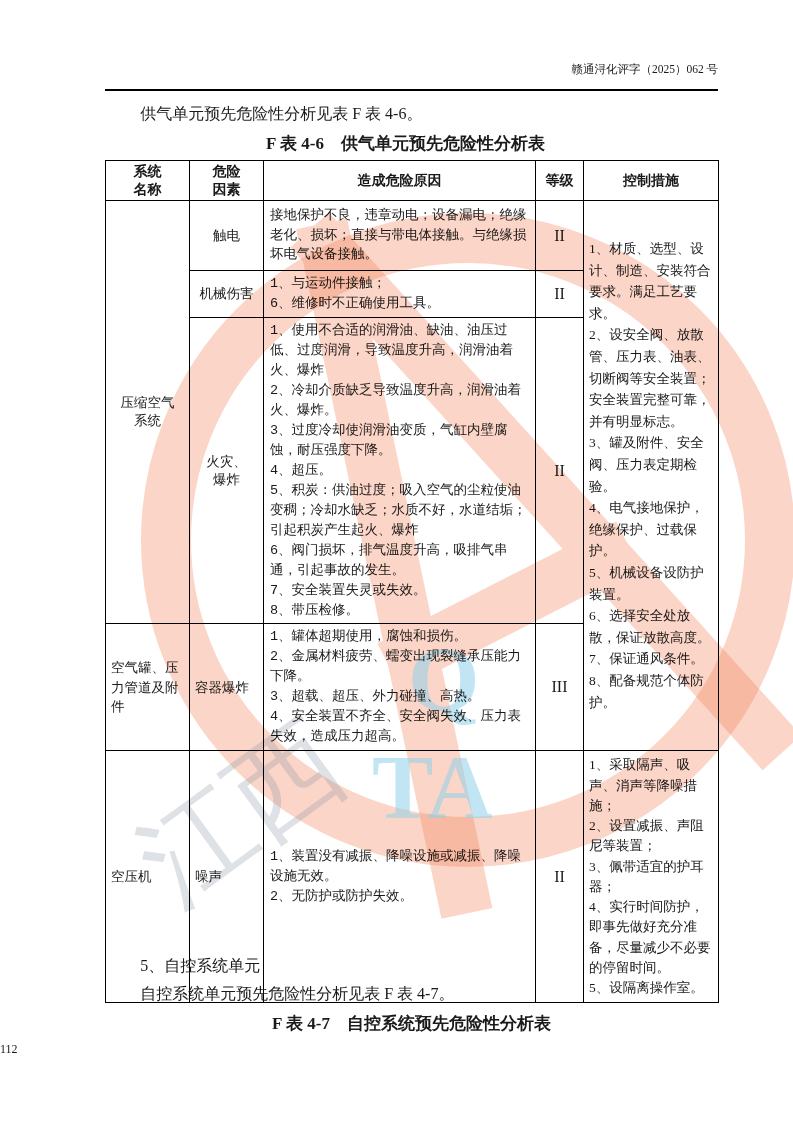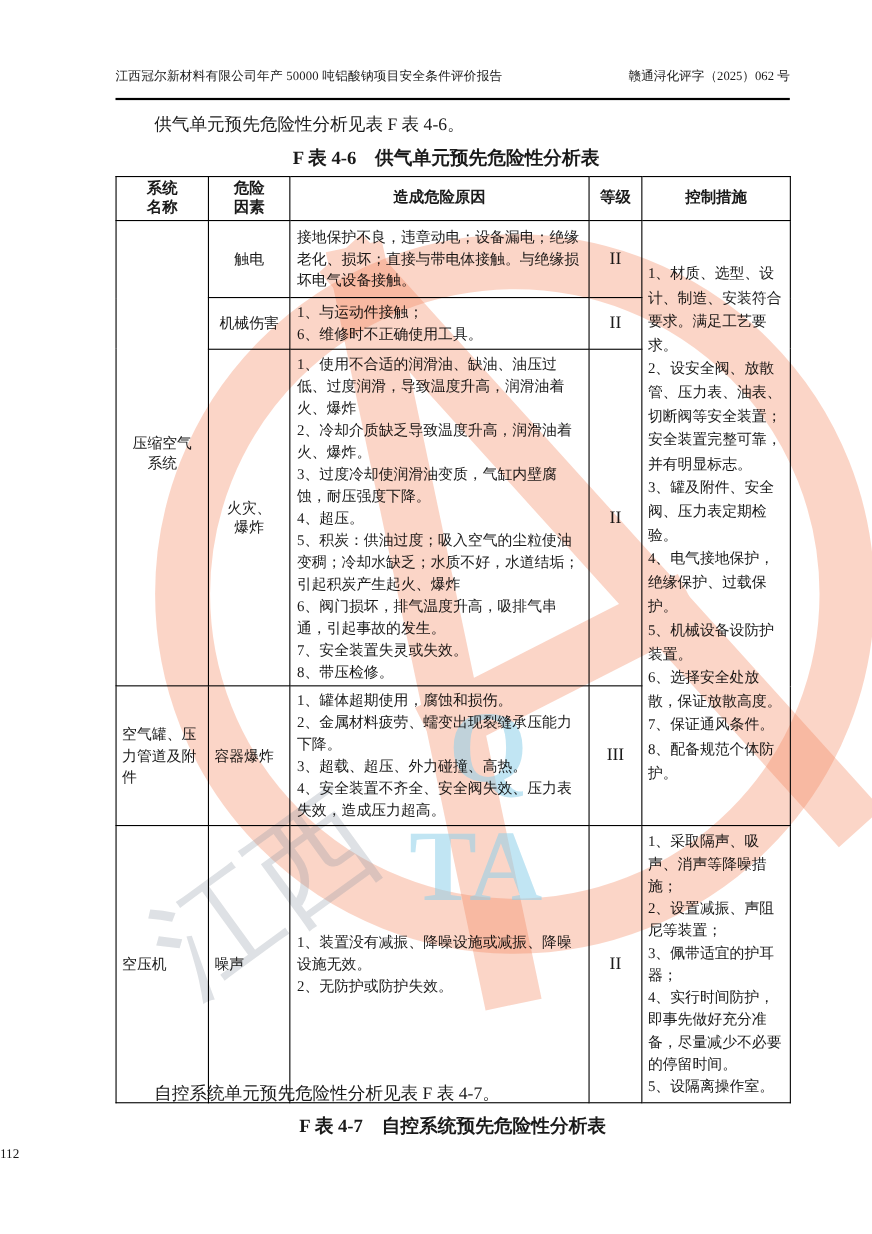--- a/index.html
+++ b/index.html
@@ -23,21 +23,21 @@
   table.pha{
     position:absolute;left:105px;top:160px;
     width:613px;border-collapse:collapse;table-layout:fixed;
     font-size:13.5px;
     padding-left:40px;
   }
   table.pha td,table.pha th{border:1.5px solid #000;padding:2px 5px;vertical-align:middle;}
   table.pha th{font-weight:bold;text-align:center;white-space:pre-line;line-height:1.25;font-size:14px;}
   .c-center{text-align:center;white-space:pre-line;}
   .c-left{text-align:left;white-space:pre-line;line-height:1.45;}
-  .cause{text-align:left;white-space:pre-line;line-height:1.48;padding:3px 6px !important;}
+  .cause{text-align:left;white-space:pre-line;line-height:1.48;padding:3px 6px !important;font-family:Liberation Mono, monospace;}
   .grade{text-align:center;font-size:16px;}
   .measures{text-align:left;white-space:pre-line;line-height:1.6;padding:4px 5px !important;vertical-align:middle;}
   .measures.m2{vertical-align:top;line-height:1.5;}
   tr.h-head{height:38px;}
   tr.h-r1{height:70px;}
   tr.h-r2{height:38px;}
   tr.h-r3{height:295px;}
   tr.h-r4{height:118px;}
   tr.h-r5{height:231px;}
   
@@ -49,21 +49,20 @@
   .watermark{
     position:absolute;inset:0;z-index:5;pointer-events:none;
     mix-blend-mode:multiply;
   }
 </style>
 </head>
 <body>
 
 <div class="page">
 
-  <div class="hdr-left">江西冠尔新材料有限公司年产 50000 吨铝酸钠项目安全条件评价报告</div>
   <div class="hdr-right">赣通浔化评字（2025）062 号</div>
   <div class="hdr-rule"></div>
 
   <div class="intro">供气单元预先危险性分析见表 F 表 4-6。</div>
   <div class="caption">F 表 4-6　供气单元预先危险性分析表</div>
 
   <table class="pha">
     <colgroup>
       <col style="width:84px">
         <col style="width:74px">
@@ -132,20 +131,21 @@
       <td class="grade">II</td>
       <td class="measures m2">1、采取隔声、吸声、消声等降噪措施；
 2、设置减振、声阻尼等装置；
 3、佩带适宜的护耳器；
 4、实行时间防护，即事先做好充分准备，尽量减少不必要的停留时间。
 5、设隔离操作室。</td>
     </tr>
   </tbody>
     </table>
 
+  <div class="section-item">5、自控系统单元</div>
   <div class="next-intro">自控系统单元预先危险性分析见表 F 表 4-7。</div>
   <div class="next-caption">F 表 4-7　自控系统预先危险性分析表</div>
   <div class="page-num">112</div>
 
   <svg class="watermark" width="793" height="1122" viewBox="0 0 793 1122" xmlns="http://www.w3.org/2000/svg">
 
     <circle cx="468" cy="540" r="302" fill="none" stroke="#F2845C" stroke-width="50" opacity="0.34"></circle>
 
     <g transform="rotate(-27 470 530)" stroke="#F2845C" stroke-width="52" fill="none" opacity="0.34" stroke-linecap="square">
       <path d="M470 215 L300 845"></path>

